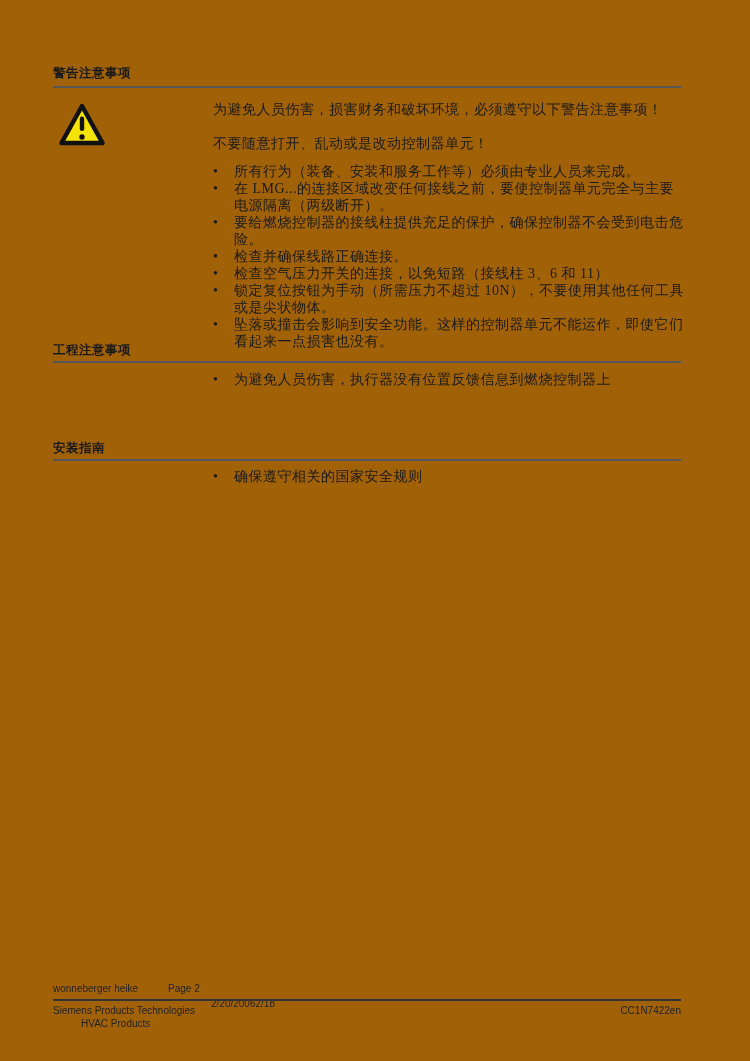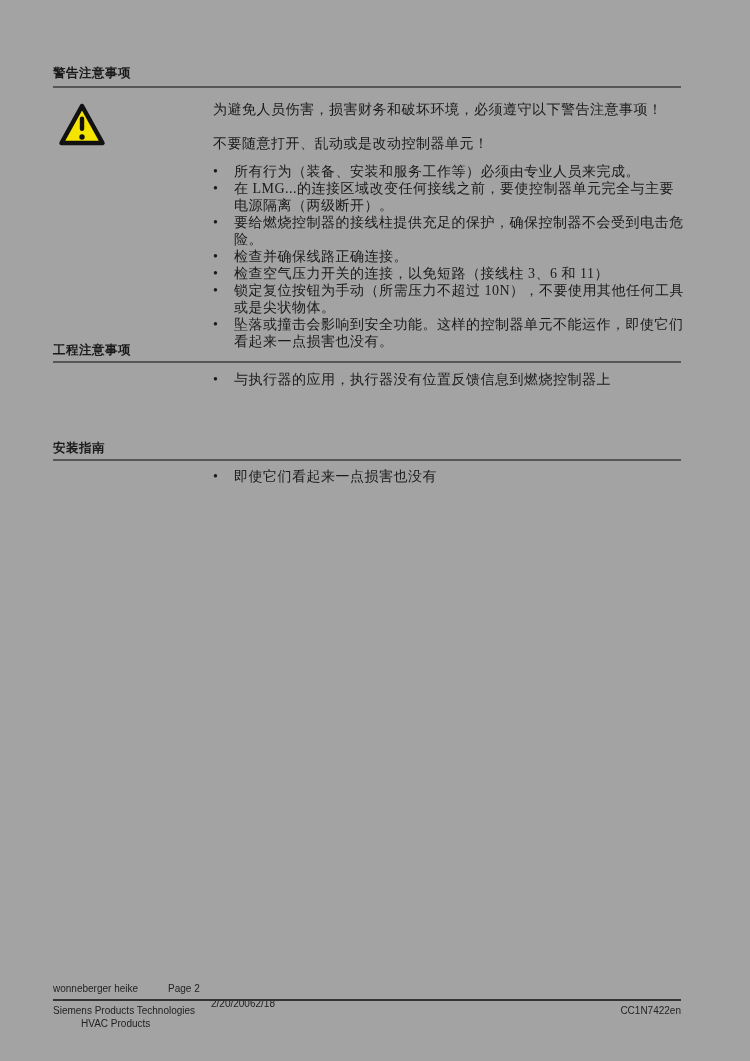--- a/index.html
+++ b/index.html
@@ -1,20 +1,20 @@
 <!DOCTYPE html>
 <html><head>
 <meta charset="utf-8">
 <style>
   html, body { margin: 0; padding: 0; background: #ffffff; }
   .page {
     position: relative;
     width: 750px;
     height: 1061px;
-    background: #a3a3a3;
+    background: #a16207;
     color: #1a1a1a;
     font-family: "Liberation Serif", "DejaVu Serif", serif;
     overflow: hidden;
   }
   .sec-title {
     position: absolute;
     left: 53px;
     font-size: 12.5px;
     font-weight: bold;
     letter-spacing: 0.5px;
@@ -112,28 +112,28 @@
     <li><span>检查并确保线路正确连接。</span></li>
     <li><span>检查空气压力开关的连接，以免短路（接线柱 3、6 和 11）</span></li>
     <li><span>锁定复位按钮为手动（所需压力不超过 10N），不要使用其他任何工具或是尖状物体。</span></li>
     <li><span>坠落或撞击会影响到安全功能。这样的控制器单元不能运作，即使它们看起来一点损害也没有。</span></li>
   </ul>
 
   <div class="sec-title" style="top:342px;">工程注意事项</div>
   <div class="rule" style="top:361px;"></div>
 
   <ul class="blist" style="top:371px;">
-    <li><span>与执行器的应用，执行器没有位置反馈信息到燃烧控制器上</span></li>
+    <li><span>为避免人员伤害，执行器没有位置反馈信息到燃烧控制器上</span></li>
   </ul>
 
   <div class="sec-title" style="top:440px;">安装指南</div>
   <div class="rule" style="top:459px;"></div>
 
   <ul class="blist" style="top:468px;">
-    <li><span>即使它们看起来一点损害也没有</span></li>
+    <li><span>确保遵守相关的国家安全规则</span></li>
   </ul>
 
   <div class="footer-text" style="left:53px; top:983px;">wonneberger heike</div>
   <div class="footer-text" style="left:168px; top:983px;">Page 2</div>
   <div class="footer-text" style="left:211px; top:983px;margin-top:15px;">2/20/20062/18</div>
 
   <div class="footer-rule"></div>
 
   <div class="footer-text" style="left:53px; top:1005px;">Siemens Products Technologies</div>
   <div class="footer-text" style="left:53px; top:1018px;margin-left:28px;">HVAC Products</div>

